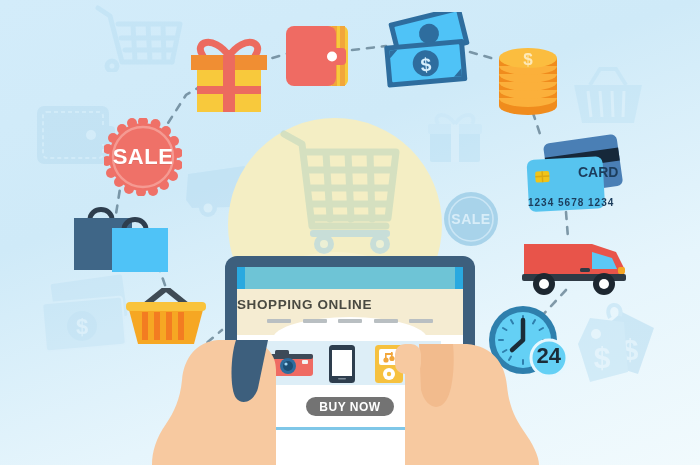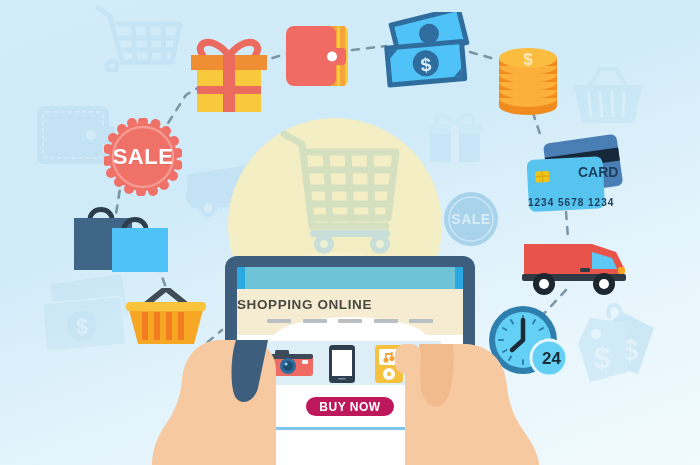--- a/index.html
+++ b/index.html
@@ -50,42 +50,42 @@
   }
   .t-lines{left:30px;top:52px;width:166px;display:flex;justify-content:space-between;}
   .t-lines span{display:block;width:24px;height:4px;background:#b9bfc2;border-radius:1px;}
   .t-carousel{left:22px;top:74px;width:182px;height:44px;background:#ddeef7;}
   .t-prod{position:absolute;}
   .arrow{
     position:absolute;font-size:21px;color:#9aa3a8;font-weight:bold;line-height:1;
     font-family:"Liberation Sans",sans-serif;
   }
   .buynow{
-    left:67px;top:128px;width:92px;height:23px;background:#be185d;
+    left:67px;top:128px;width:92px;height:23px;background:#737373;
     border-radius:12px;border:2px solid #ffffff;box-sizing:border-box;
     color:#fff;font-size:12px;font-weight:bold;letter-spacing:.5px;
     display:flex;align-items:center;justify-content:center;
   }
   .t-bottomline{left:0;top:160px;width:226px;height:3px;background:#7fc7e8;}
 
   
   .sale-badge{
     display:flex;align-items:center;justify-content:center;
     color:#fff;font-weight:bold;font-family:Liberation Sans, sans-serif;
   }
 
   
   .card-txt{
     position:absolute;color:#1c3d5c;font-weight:bold;
     font-family:"Liberation Sans",sans-serif;
   }
 
   
   .c24{
-    position:absolute;color:#1b2c38;font-weight:bold;font-size:17px;
+    position:absolute;color:#1b2c38;font-weight:bold;font-size:22px;
     font-family:"Liberation Sans",sans-serif;
   }
 </style>
 </head>
 <body>
 
 <div id="scene">
 
   <svg class="abs bgfade" style="left:88px;top:0px;" width="100" height="72" viewBox="0 0 100 72">
     <g fill="none" stroke="#a8d6ef" stroke-width="5" stroke-linecap="round" stroke-linejoin="round">

